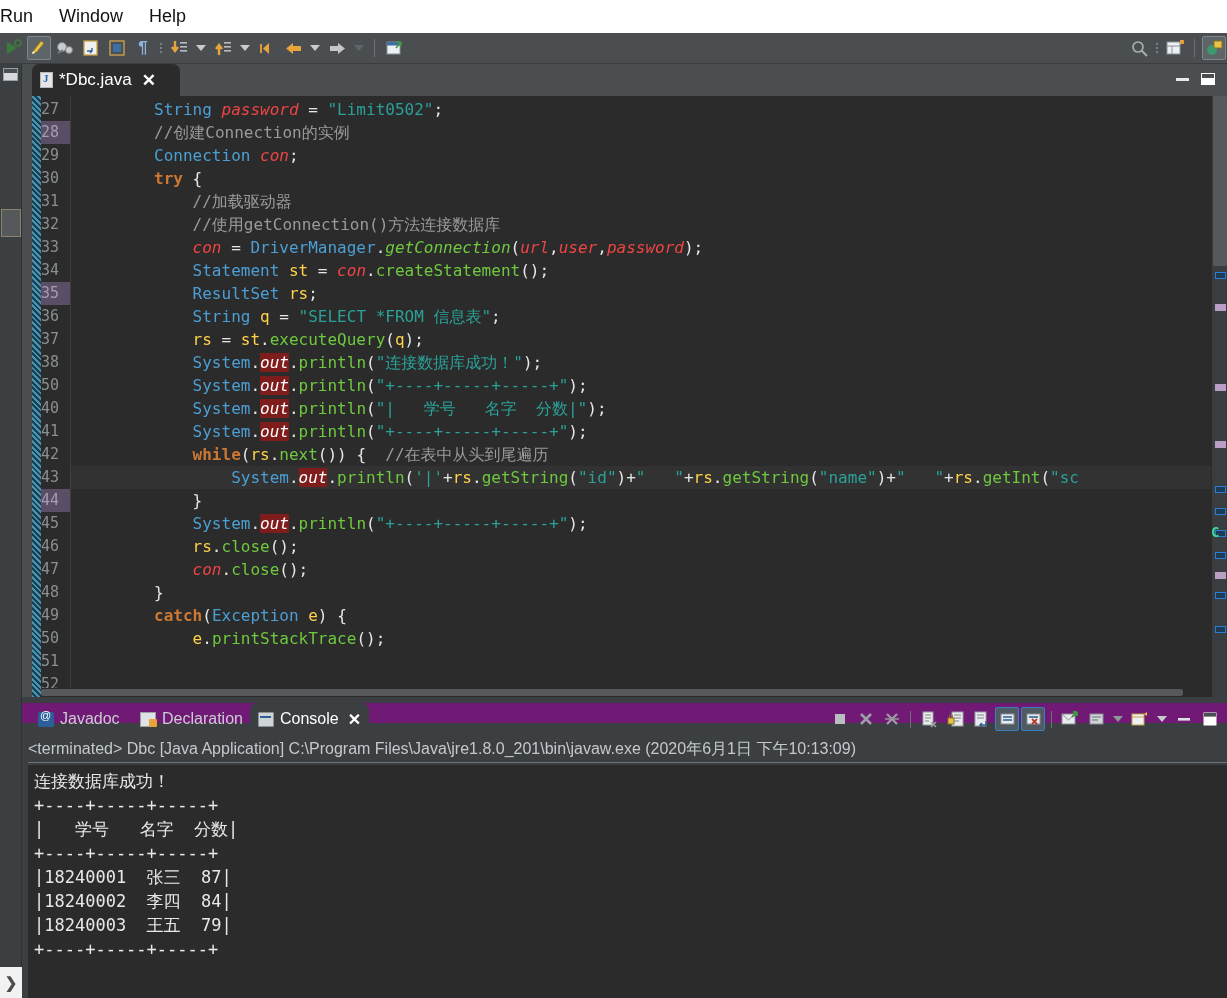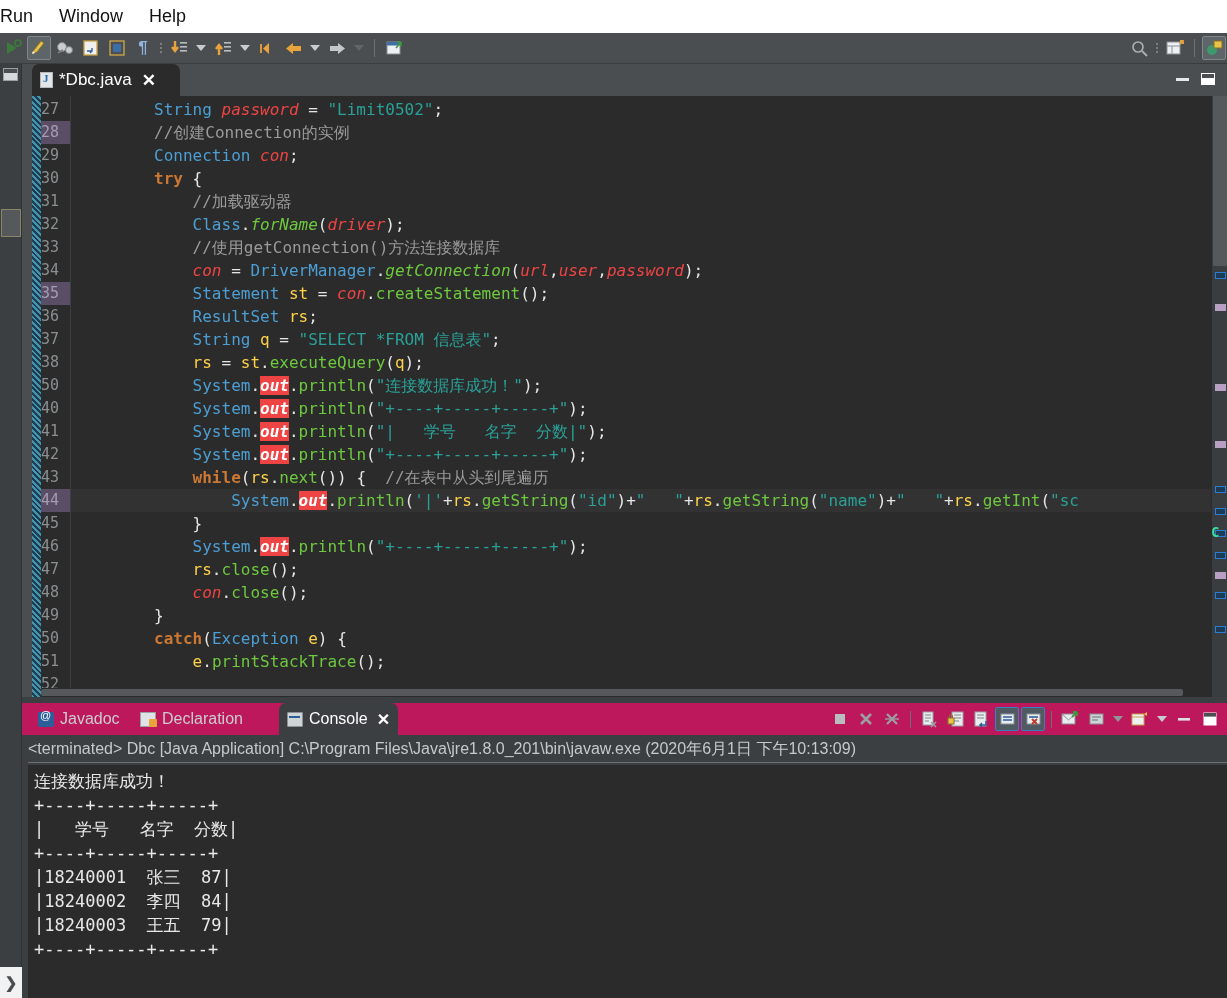--- a/index.html
+++ b/index.html
@@ -145,21 +145,21 @@
   .t-kw   { color: #cc7832; font-weight: bold; }
   .t-type { color: #4c9fd4; }
   .t-cls  { color: #4c9fd4; }
   .t-str  { color: #2aa198; }
   .t-cmt  { color: #9a9a9a; }
   .t-mth  { color: #6ec93f; }
   .t-mthi { color: #6ec93f; font-style: italic; }
   .t-var  { color: #ffd24a; }
   .t-fld  { color: #ef4444; font-style: italic; }
   .t-pun  { color: #e6e6e6; }
-  .hl-out { background:#ef4444; color:#ffffff; font-style:italic; font-weight:bold;margin-top:40px; }
+  .hl-out { background:#7f1d1d; color:#ffffff; font-style:italic; font-weight:normal;margin-top:40px; }
   .squig {
     text-decoration: underline; text-decoration-style: wavy;
     text-decoration-color: #cc7832;
   }
 
   
   .ruler {
     position:absolute; right:0; top:0; width:16px; height:601px;
     background:#3a3d3f; border-left:1px solid #2b2b2b;
   }
@@ -178,21 +178,21 @@
   }
   .hscroll i {
     display:block; height:7px; margin-top:1px; width:1142px; background:#55595b; border-radius:2px;
   }
 
   
   .console {
     position:absolute; left:22px; top:703px; width:1205px; height:295px;
     background:#3c3f41;
   }
-  .ctabs { position:relative; height:32px; background:#be185d; }
+  .ctabs { position:relative; height:20px; background:#701a75; }
   .ctab {
     position:absolute; top:0; height:32px; display:flex; align-items:center;
     gap:6px; padding: 0 8px; font-size:16px; color:#c9cdd0;
   }
   .ctab.active {
     background:#3c3f41; color:#ffffff;
     border-top-left-radius:7px; border-top-right-radius:7px;
   }
   .ctab .ci { width:16px; height:15px; flex:none; position:relative; }
   .ci-javadoc { background:#2c5f99; border-radius:2px; }
@@ -410,21 +410,20 @@
           <div class="lnum">50</div>
           <div class="lnum">51</div>
           <div class="lnum">52</div>
         </div>
       <div class="code-scroll" id="code-scroll">
           <div class="cline"><span class="t-pun">        </span><span class="t-type">String</span><span class="t-pun"> </span><span class="t-fld">password</span><span class="t-pun"> = </span><span class="t-str">"Limit0502"</span><span class="t-pun">;</span></div>
           <div class="cline"><span class="t-cmt">        //创建Connection的实例</span></div>
           <div class="cline"><span class="t-pun">        </span><span class="t-type">Connection</span><span class="t-pun"> </span><span class="t-fld">con</span><span class="t-pun">;</span></div>
           <div class="cline"><span class="t-pun">        </span><span class="t-kw">try</span><span class="t-pun"> {</span></div>
           <div class="cline"><span class="t-cmt">            //加载驱动器</span></div>
-          <div class="cline"><span class="t-pun">            </span><span class="t-cls">Class</span><span class="t-pun">.</span><span class="t-mthi">forName</span><span class="t-pun">(</span><span class="t-fld">driver</span><span class="t-pun">);</span></div>
           <div class="cline"><span class="t-cmt">            //使用getConnection()方法连接数据库</span></div>
           <div class="cline"><span class="t-pun">            </span><span class="t-fld">con</span><span class="t-pun"> = </span><span class="t-cls">DriverManager</span><span class="t-pun">.</span><span class="t-mthi">getConnection</span><span class="t-pun">(</span><span class="t-fld">url</span><span class="t-pun">,</span><span class="t-fld">user</span><span class="t-pun">,</span><span class="t-fld">password</span><span class="t-pun">);</span></div>
           <div class="cline"><span class="t-pun">            </span><span class="t-type">Statement</span><span class="t-pun"> </span><span class="t-var">st</span><span class="t-pun"> = </span><span class="t-fld">con</span><span class="t-pun">.</span><span class="t-mth">createStatement</span><span class="t-pun">();</span></div>
           <div class="cline"><span class="t-pun">            </span><span class="t-type">ResultSet</span><span class="t-pun"> </span><span class="t-var">rs</span><span class="t-pun">;</span></div>
           <div class="cline"><span class="t-pun">            </span><span class="t-type">String</span><span class="t-pun"> </span><span class="t-var">q</span><span class="t-pun"> = </span><span class="t-str">"SELECT *FROM 信息表"</span><span class="t-pun">;</span></div>
           <div class="cline"><span class="t-pun">            </span><span class="t-var">rs</span><span class="t-pun"> = </span><span class="t-var">st</span><span class="t-pun">.</span><span class="t-mth">executeQuery</span><span class="t-pun">(</span><span class="t-var">q</span><span class="t-pun">);</span></div>
           <div class="cline"><span class="t-pun">            </span><span class="t-cls">System</span><span class="t-pun">.</span><span class="hl-out">out</span><span class="t-pun">.</span><span class="t-mth">println</span><span class="t-pun">(</span><span class="t-str">"连接数据库成功！"</span><span class="t-pun">);</span></div>
           <div class="cline"><span class="t-pun">            </span><span class="t-cls">System</span><span class="t-pun">.</span><span class="hl-out">out</span><span class="t-pun">.</span><span class="t-mth">println</span><span class="t-pun">(</span><span class="t-str">"+----+-----+-----+"</span><span class="t-pun">);</span></div>
           <div class="cline"><span class="t-pun">            </span><span class="t-cls">System</span><span class="t-pun">.</span><span class="hl-out">out</span><span class="t-pun">.</span><span class="t-mth">println</span><span class="t-pun">(</span><span class="t-str">"|   学号   名字  分数|"</span><span class="t-pun">);</span></div>
           <div class="cline"><span class="t-pun">            </span><span class="t-cls">System</span><span class="t-pun">.</span><span class="hl-out">out</span><span class="t-pun">.</span><span class="t-mth">println</span><span class="t-pun">(</span><span class="t-str">"+----+-----+-----+"</span><span class="t-pun">);</span></div>
@@ -462,21 +461,21 @@
   <div class="console">
     <div class="ctabs" id="console-tabs">
         <div class="ctab" style="left: 8px;">
           <span class="ci ci-javadoc"></span>
           <span>Javadoc</span>
         </div>
         <div class="ctab" style="left: 110px;">
           <span class="ci ci-decl"></span>
           <span>Declaration</span>
         </div>
-        <div class="ctab active" style="left: 257px;">
+        <div class="ctab active" style="left: 228px;">
           <span class="ci ci-console"></span>
           <span>Console</span>
           <span class="cclose">✕</span>
         </div>
       </div>
     <div class="ctools">
       <div class="ct-btn">
         <svg width="16" height="16" viewBox="0 0 16 16">
             <rect x="3" y="3" width="10" height="10" fill="#b9bdbf"></rect>
           </svg>

